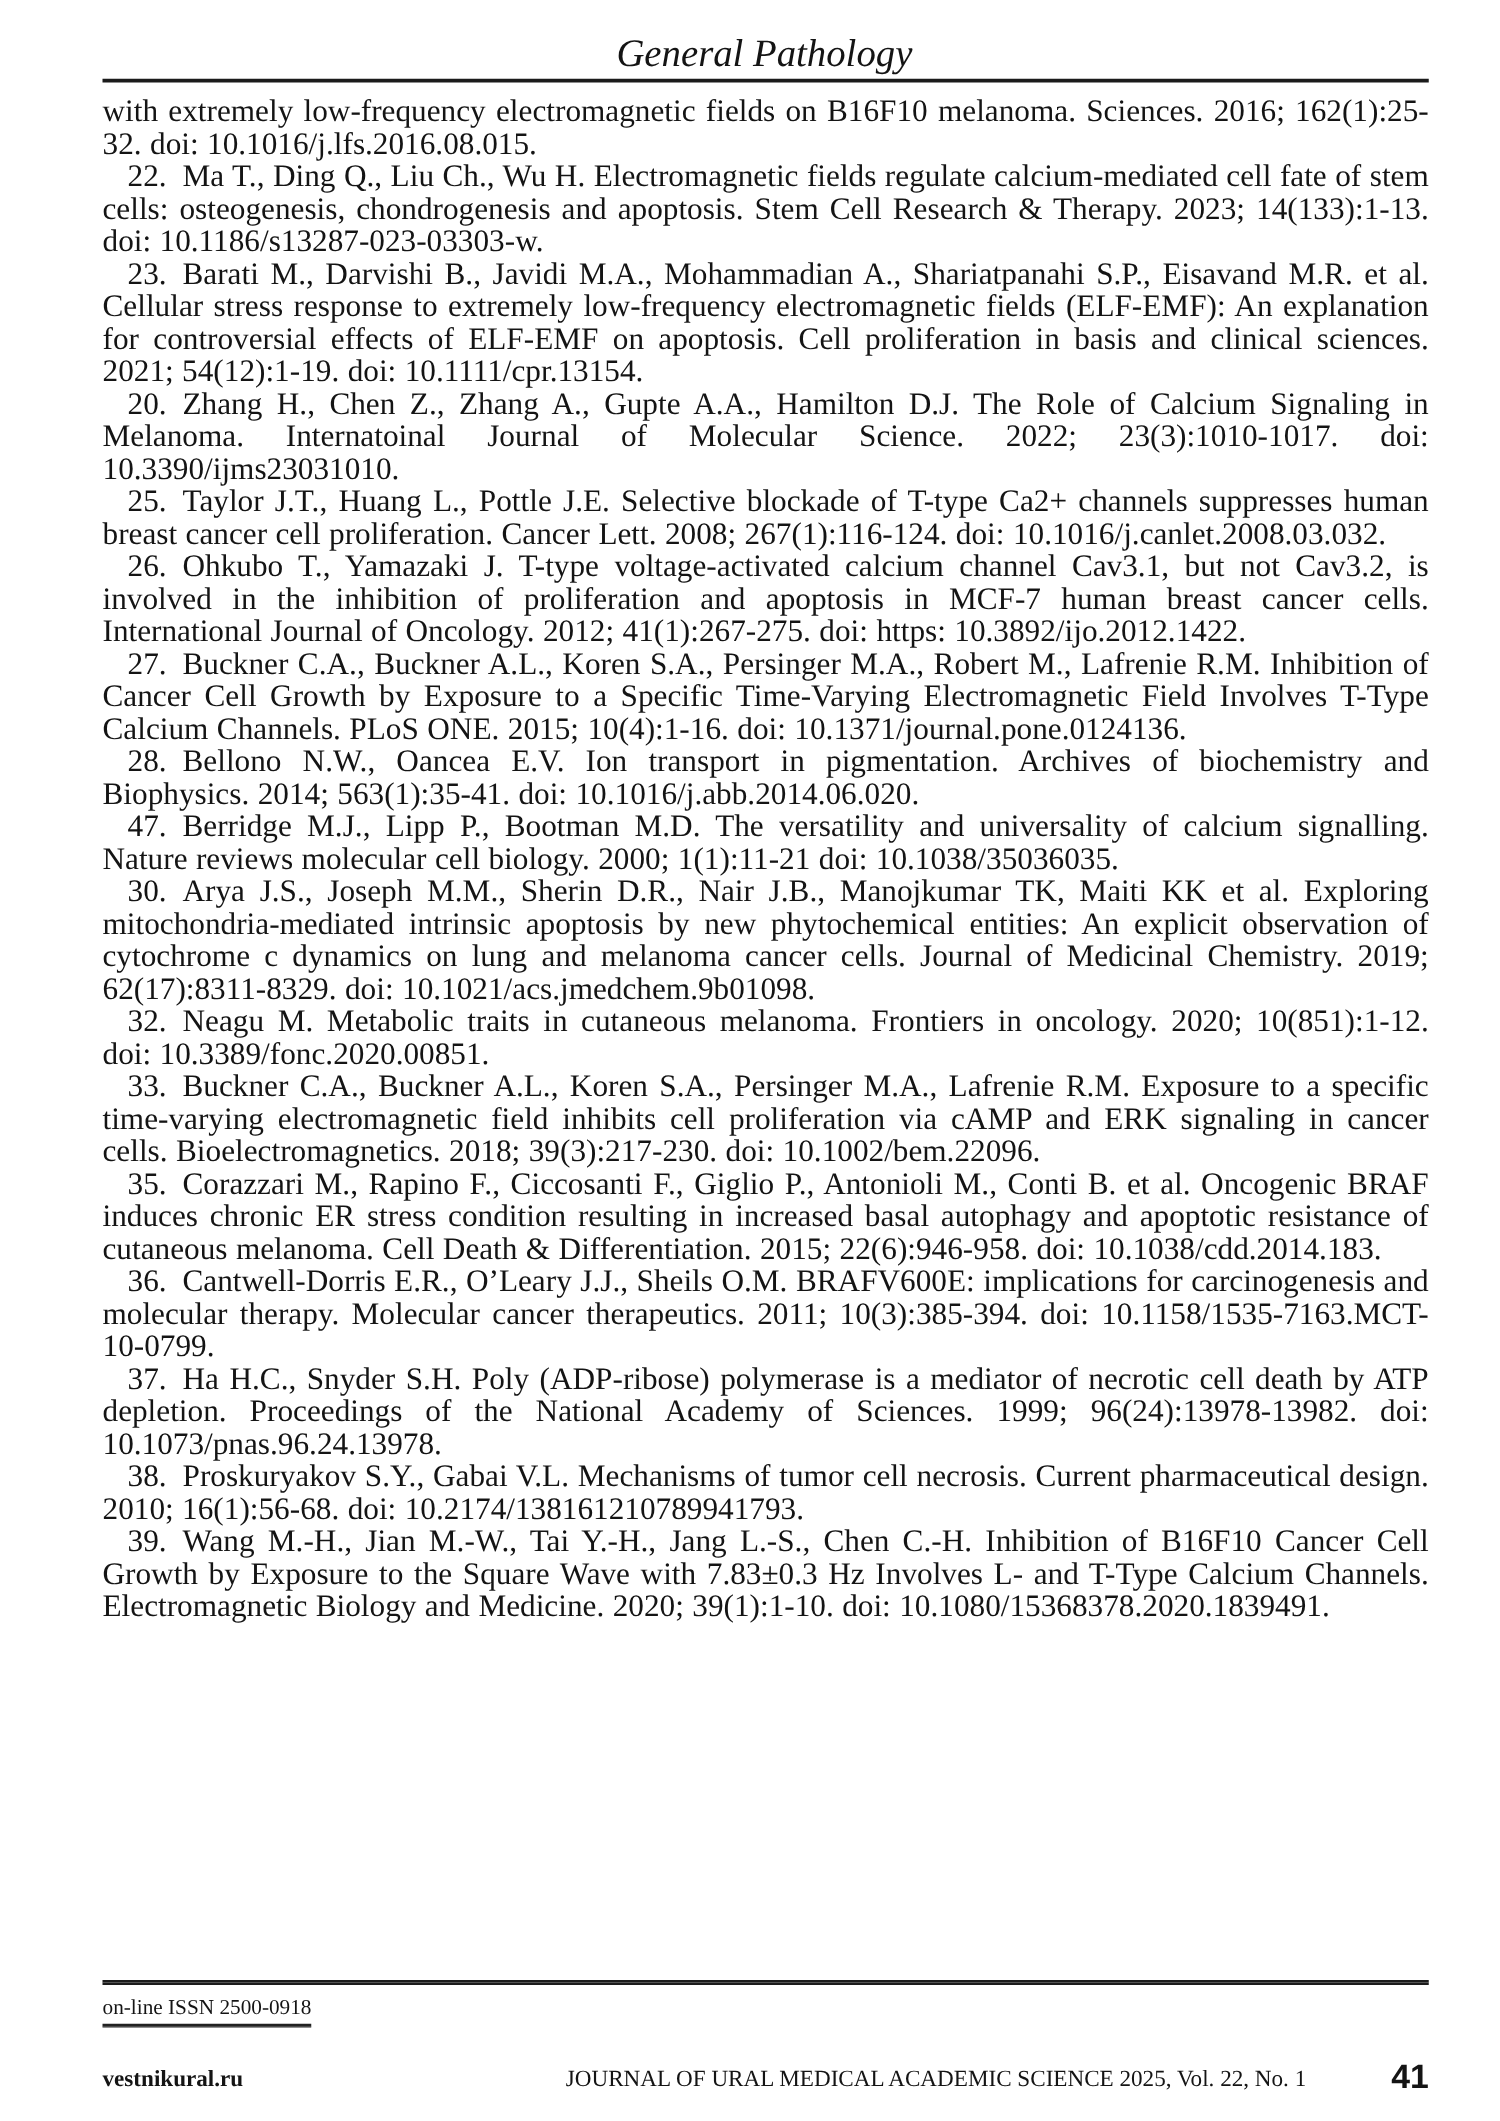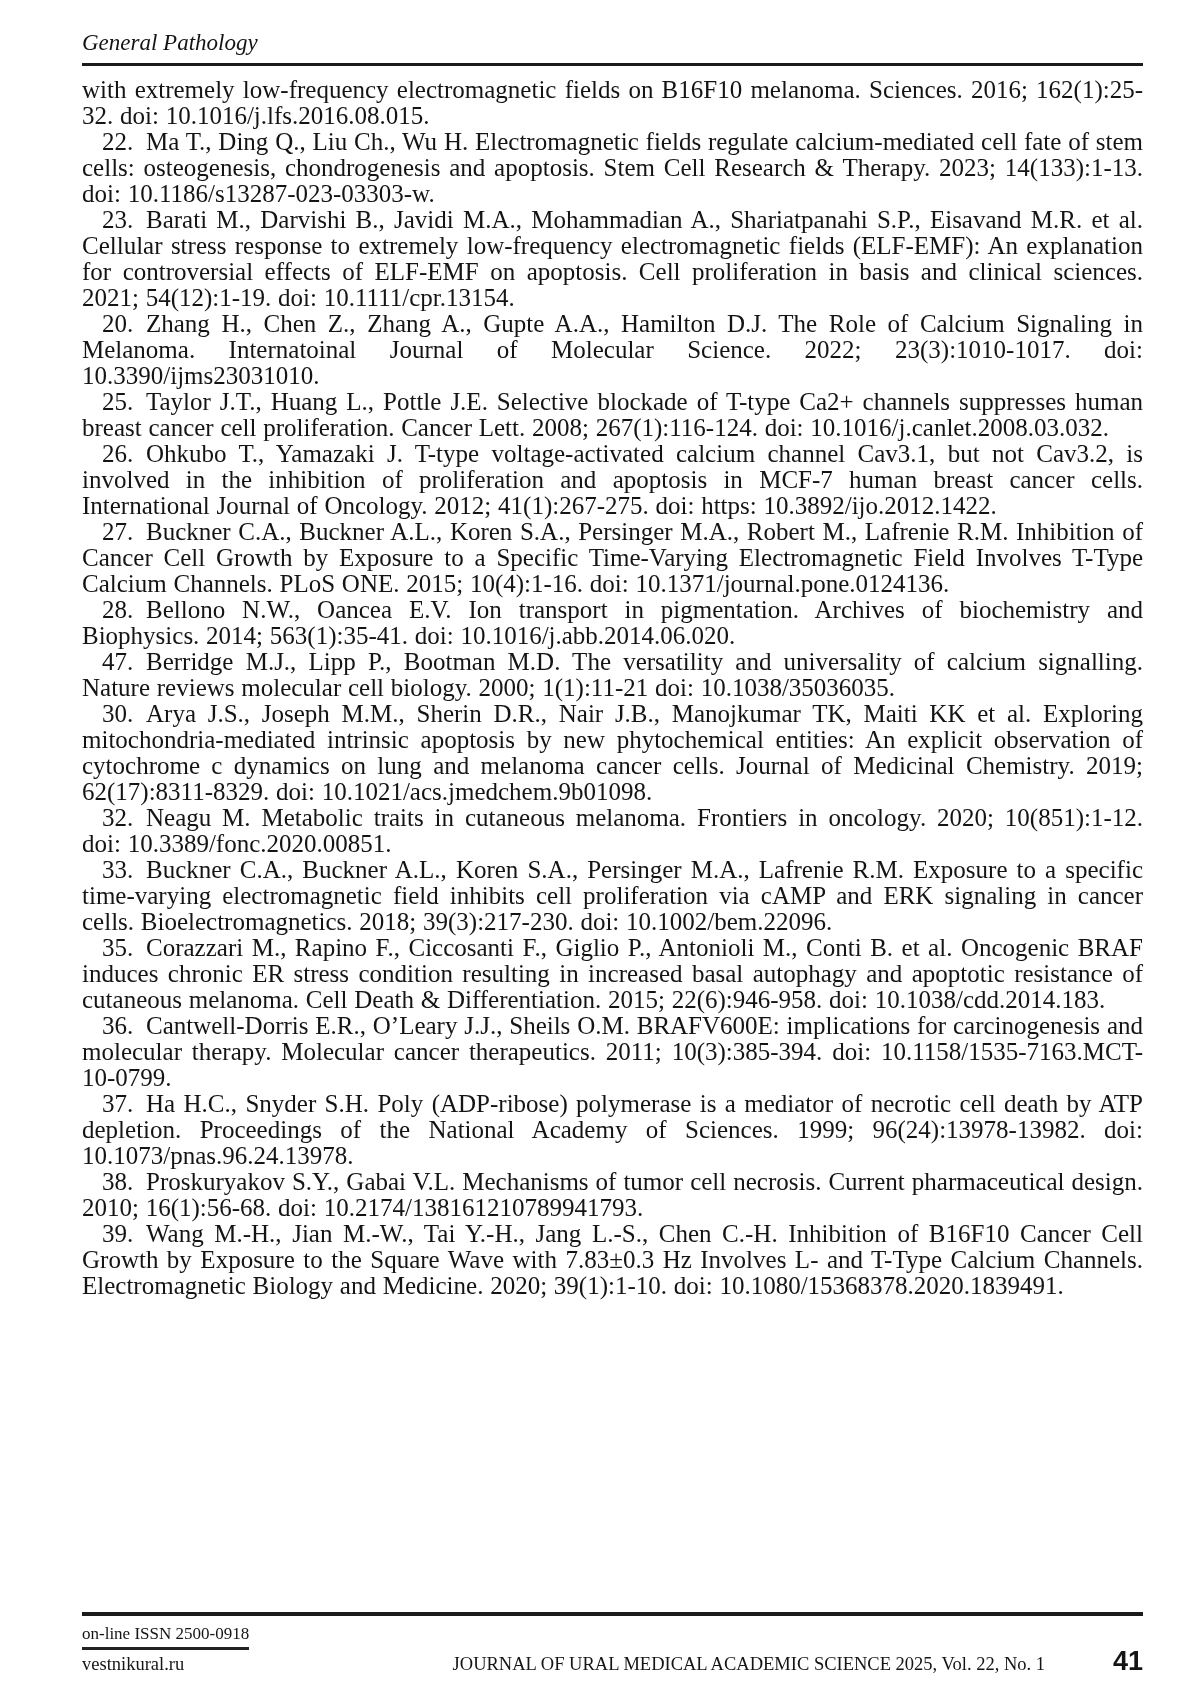--- a/index.html
+++ b/index.html
@@ -12,23 +12,23 @@
     background: #ffffff;
     color: #141414;
     font-family: "Liberation Serif", "DejaVu Serif", serif;
     padding: 30px 57px 22px 82px;
     display: flex;
     flex-direction: column;
   }
   
   .page-header { flex: 0 0 auto; }
   .section-title {
-    text-align: left;
+    text-align: center;
     font-style: italic;
-    font-size: 23px;
+    font-size: 31px;
     line-height: 26px;
     padding-right: 2px;
   }
   .header-rule {
     margin-top: 7px;
     border-top: 3px solid #1b1b1b;
     height: 0;
   }
   
   .refs { margin-top: 11px; }
@@ -61,22 +61,22 @@
   .footer-left { flex: 0 0 auto; }
   .issn-wrap { display: inline-block; }
   .issn-label { font-size: 17px; line-height: 20px; display: block; }
   .issn-underline {
     margin-top: 3px;
     height: 2px;
     border-top: 2px solid #222222;
     border-bottom: 1px solid #222222;
   }
   .site-label {
-    margin-top: 4px;
-    font-weight: normal;
+    margin-top: 32px;
+    font-weight: bold;
     font-size: 18.5px;
   }
   .journal-label {
     margin-left: auto;
     font-size: 18.5px;
     line-height: 22px;
     padding-top: 5px;
     white-space: nowrap;
   }
   .page-number {

